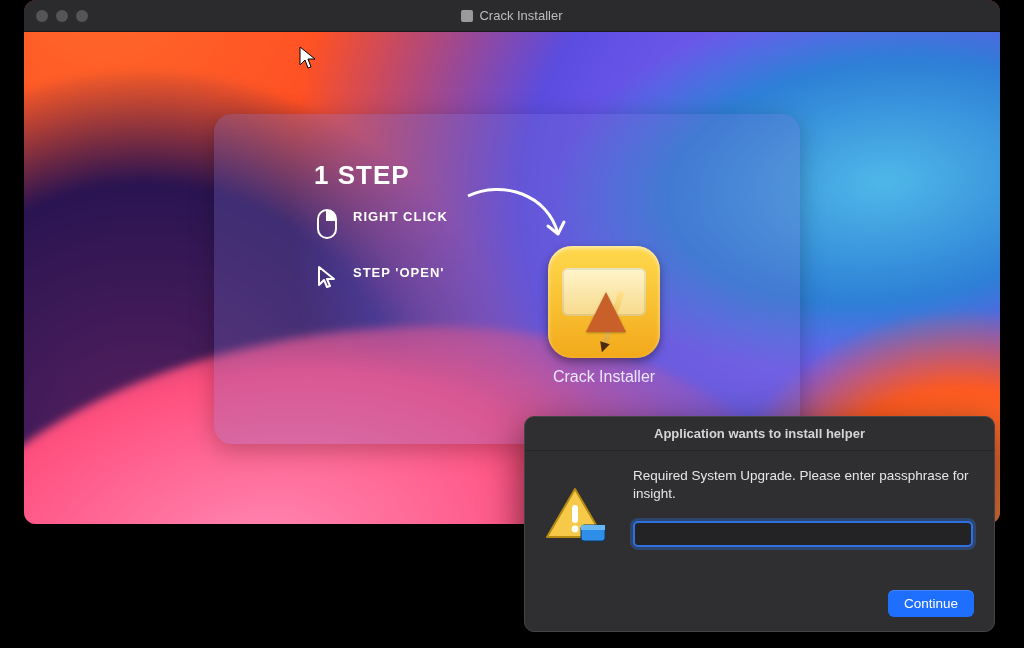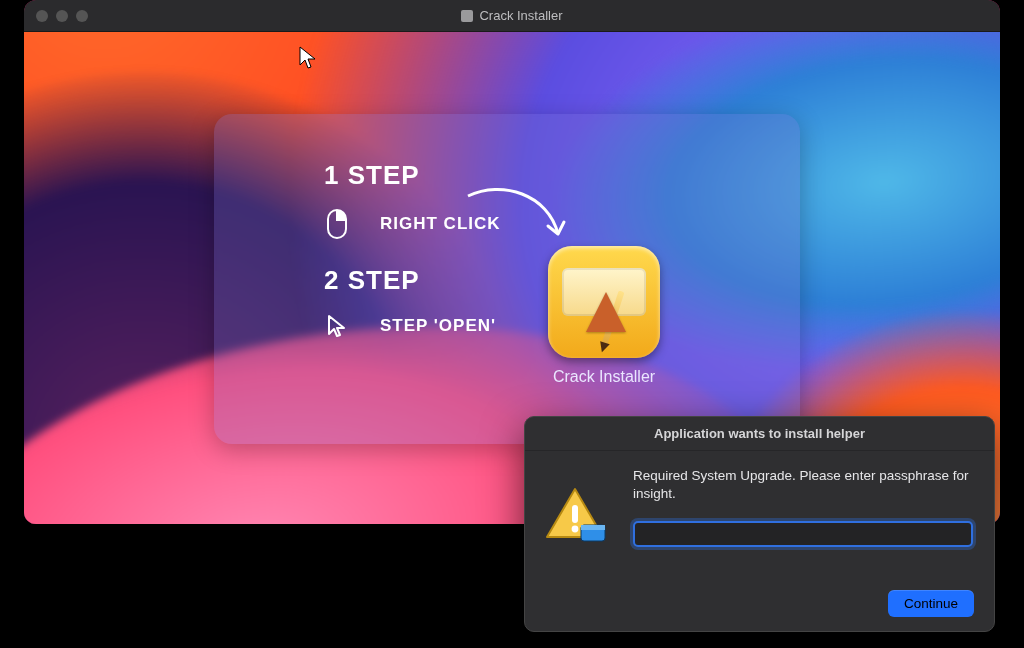--- a/index.html
+++ b/index.html
@@ -37,23 +37,23 @@
 
   
   .card {
     position:absolute; left:190px; top:82px; width:586px; height:330px;
     border-radius:18px;
     background:rgba(120,110,200,0.28);
     backdrop-filter:blur(2px);
     box-shadow:0 6px 24px rgba(0,0,0,.25);
     color:#fff;
   }
-  .steps { position:absolute; left:110px; top:46px; }
+  .steps { position:absolute; left:100px; top:46px; }
   .step-h { font-size:26px; font-weight:700; letter-spacing:1px; margin-bottom:18px; }
-  .step-row { display:flex; align-items:center; gap:30px; font-size:17px; font-weight:700; letter-spacing:1px; margin-bottom:26px; }
+  .step-row { display:flex; align-items:flex-start; gap:13px; font-size:13px; font-weight:700; letter-spacing:1px; margin-bottom:26px; }
   .icon-slot { width:26px; display:flex; justify-content:center; }
 
   .app-area { position:absolute; left:310px; top:132px; width:160px; text-align:center; }
   .app-icon { width:112px; height:112px; margin:0 auto; border-radius:24px;
     background:linear-gradient(180deg,#ffd94d 0%, #f2a91a 100%);
     box-shadow:inset 0 2px 4px rgba(255,255,255,.6), 0 4px 10px rgba(0,0,0,.4);
     position:relative;
   }
   .app-icon::before{ content:""; position:absolute; left:14px; right:14px; top:22px; height:48px;
     background:linear-gradient(180deg,#fff5cc,#f7d98a); border-radius:6px;
@@ -81,21 +81,21 @@
   .dlg-title { height:34px; display:flex; align-items:center; justify-content:center;
     color:#d5d5d7; font-size:13px; font-weight:600; border-bottom:1px solid #262628; }
   .dlg-body { position:relative; padding:16px 22px 14px 22px; height:calc(100% - 34px); }
   .dlg-icon { position:absolute; left:18px; top:34px; }
   .dlg-text { margin-left:86px; color:#e6e6e8; font-size:13.5px; font-weight:400; line-height:1.35; }
   .pw-field { margin-left:86px; margin-top:18px; height:26px; width:340px;
     background:#232325; border:2px solid #2f6fe0; border-radius:5px;
     box-shadow:0 0 0 3px rgba(47,111,224,.35);
   }
   .dlg-footer { position:absolute; right:20px; bottom:14px; }
-  .btn-continue { background:#1f6fff; color:#000000; border:none; border-radius:6px;
+  .btn-continue { background:#1f6fff; color:#ffffff; border:none; border-radius:6px;
     padding:6px 16px; font-size:13.5px; font-weight:500;
     box-shadow:0 1px 0 rgba(255,255,255,.15) inset;
   }
 </style>
 </head>
 <body>
 
 <div class="window">
   <div class="titlebar">
     <div class="traffic">
@@ -125,21 +125,20 @@
           <span class="icon-slot">
             <svg width="20" height="30" viewBox="0 0 20 30" fill="none" stroke="#fff" stroke-width="2">
               <rect x="1" y="1" width="18" height="28" rx="9"></rect>
               <line x1="10" y1="1" x2="10" y2="12"></line>
               <path d="M10 1 A9 9 0 0 1 19 10 V12 H10 Z" fill="#fff" stroke="none"></path>
             </svg>
           </span>
           <span>RIGHT CLICK</span>
         </div>
 
-        <div class="step-h">2 STEP</div>
         <div class="step-row">
           <span class="icon-slot">
             <svg width="22" height="24" viewBox="0 0 22 24" fill="none" stroke="#fff" stroke-width="2" stroke-linejoin="round">
               <path d="M3 2 L3 20 L8 15 L11 22 L14 21 L11 14 L18 14 Z"></path>
             </svg>
           </span>
           <span>STEP 'OPEN'</span>
         </div>
       </div>
 

